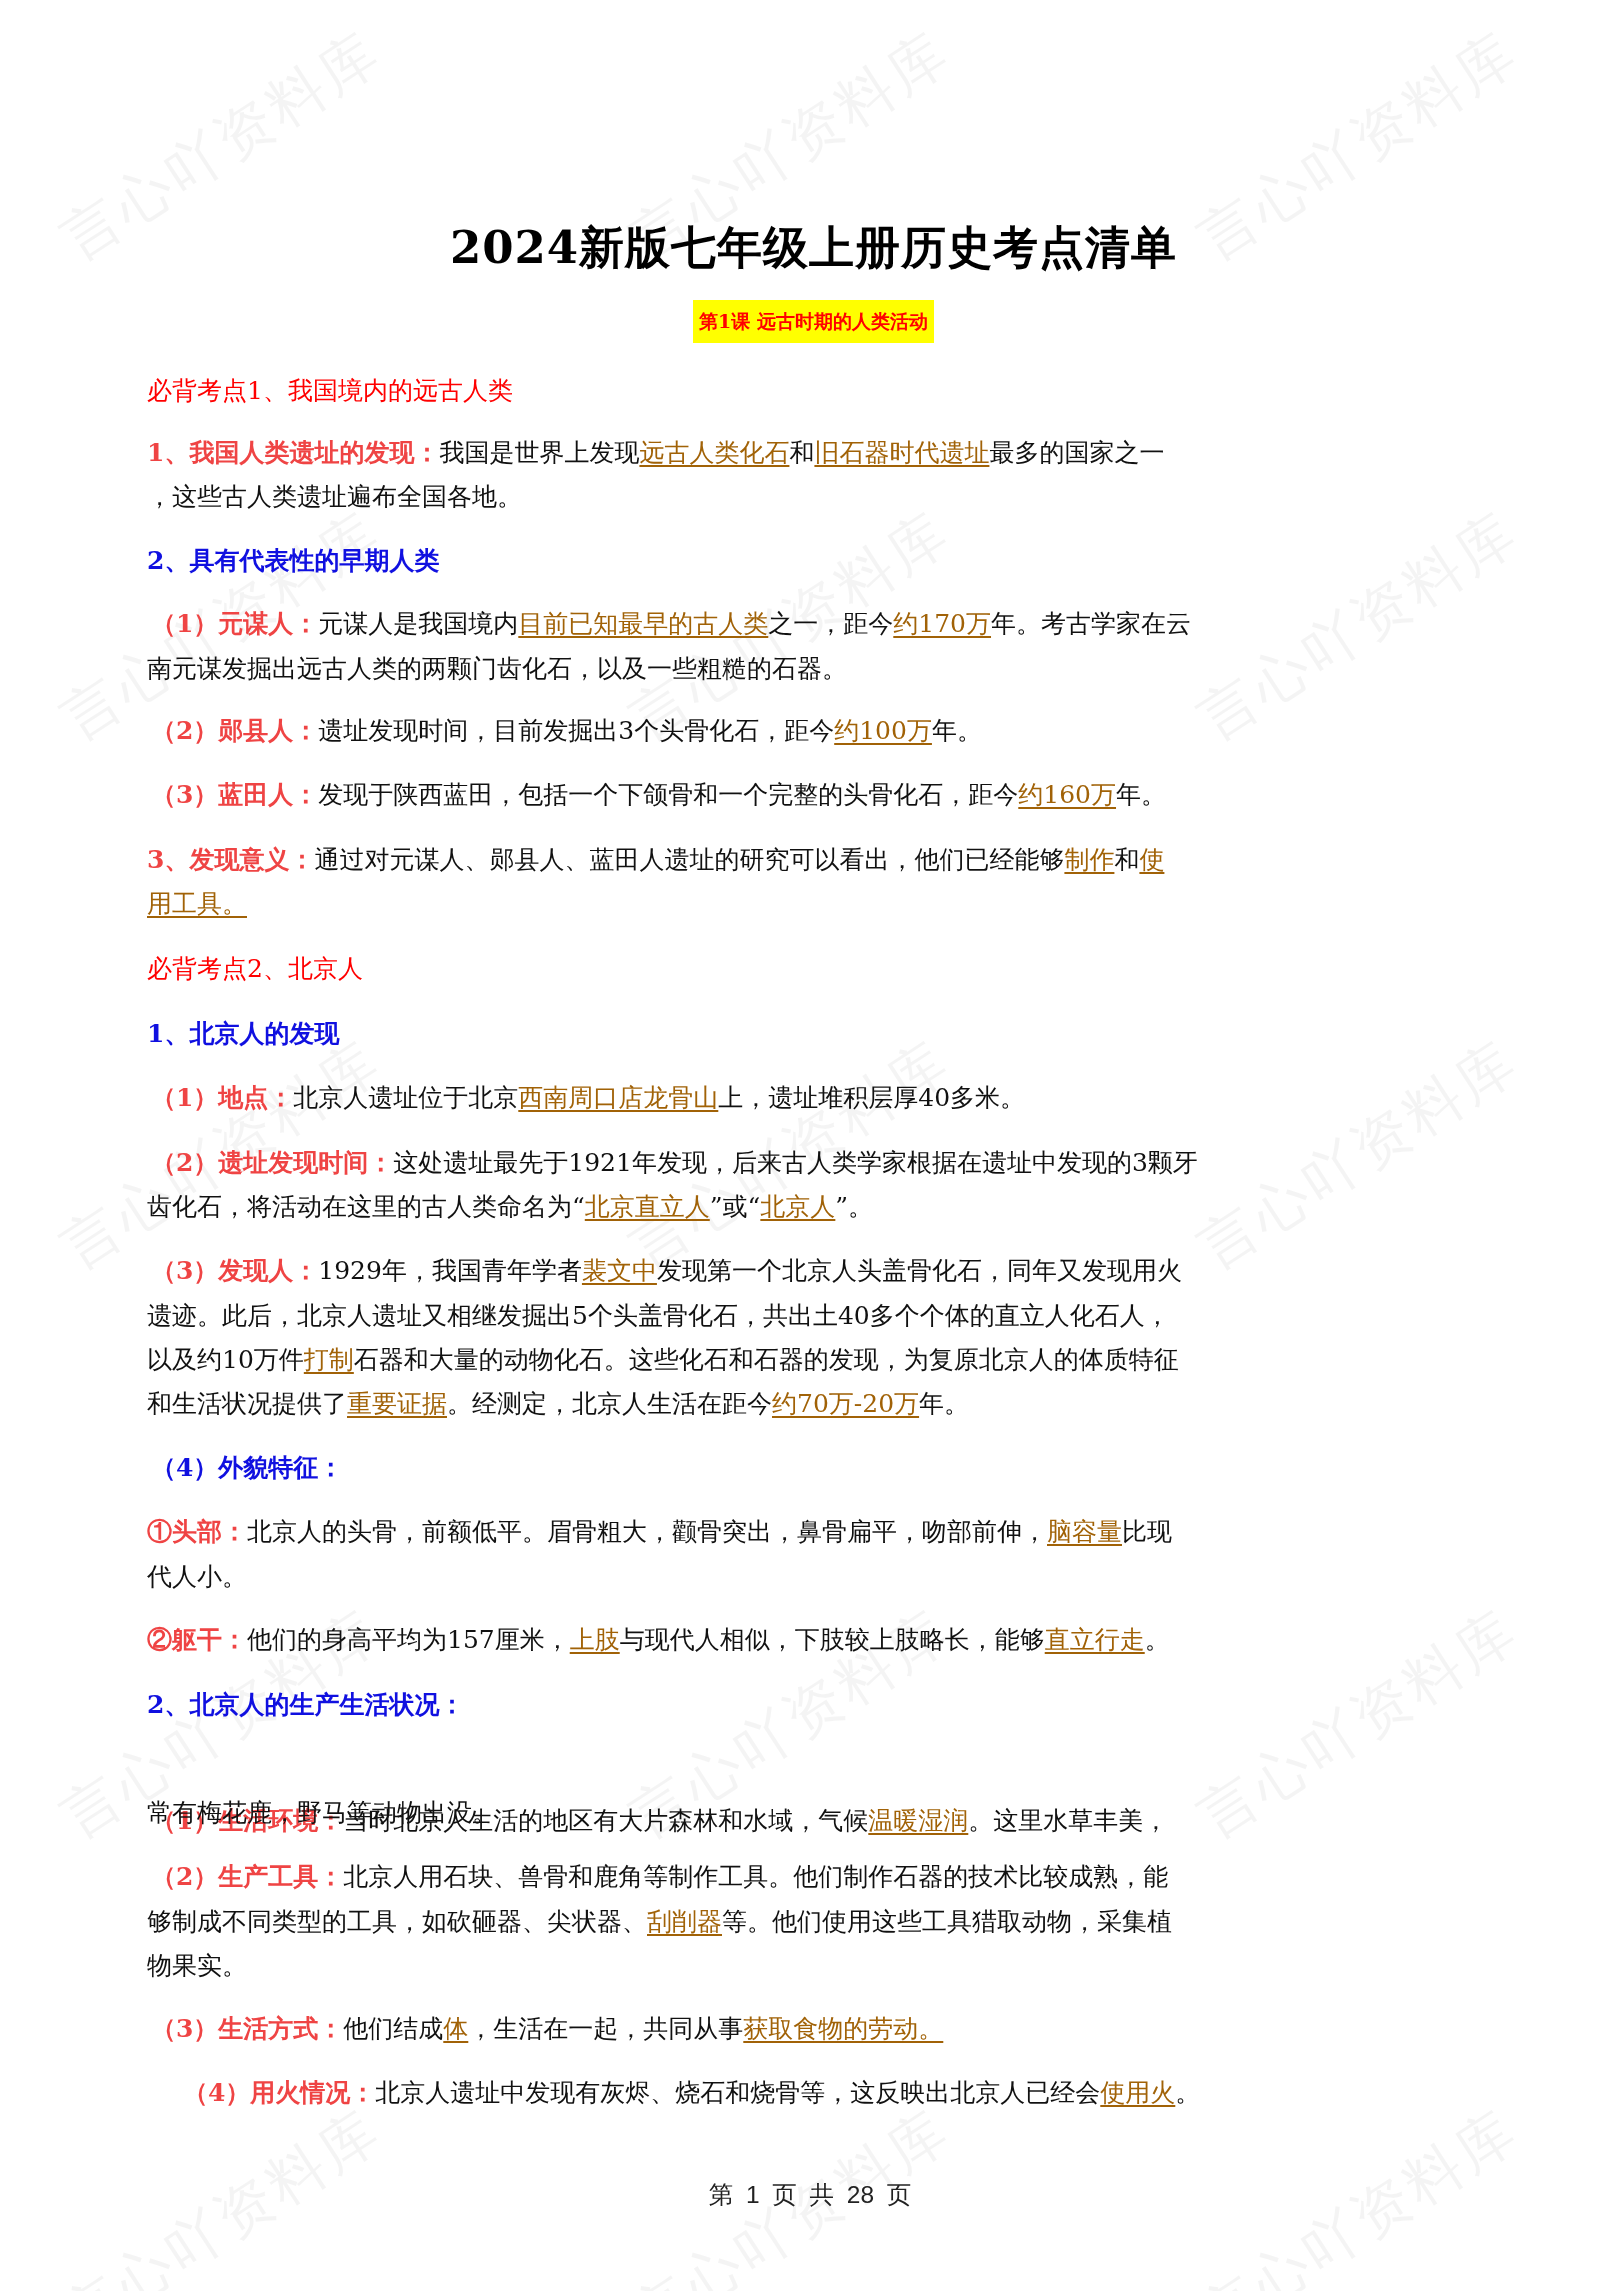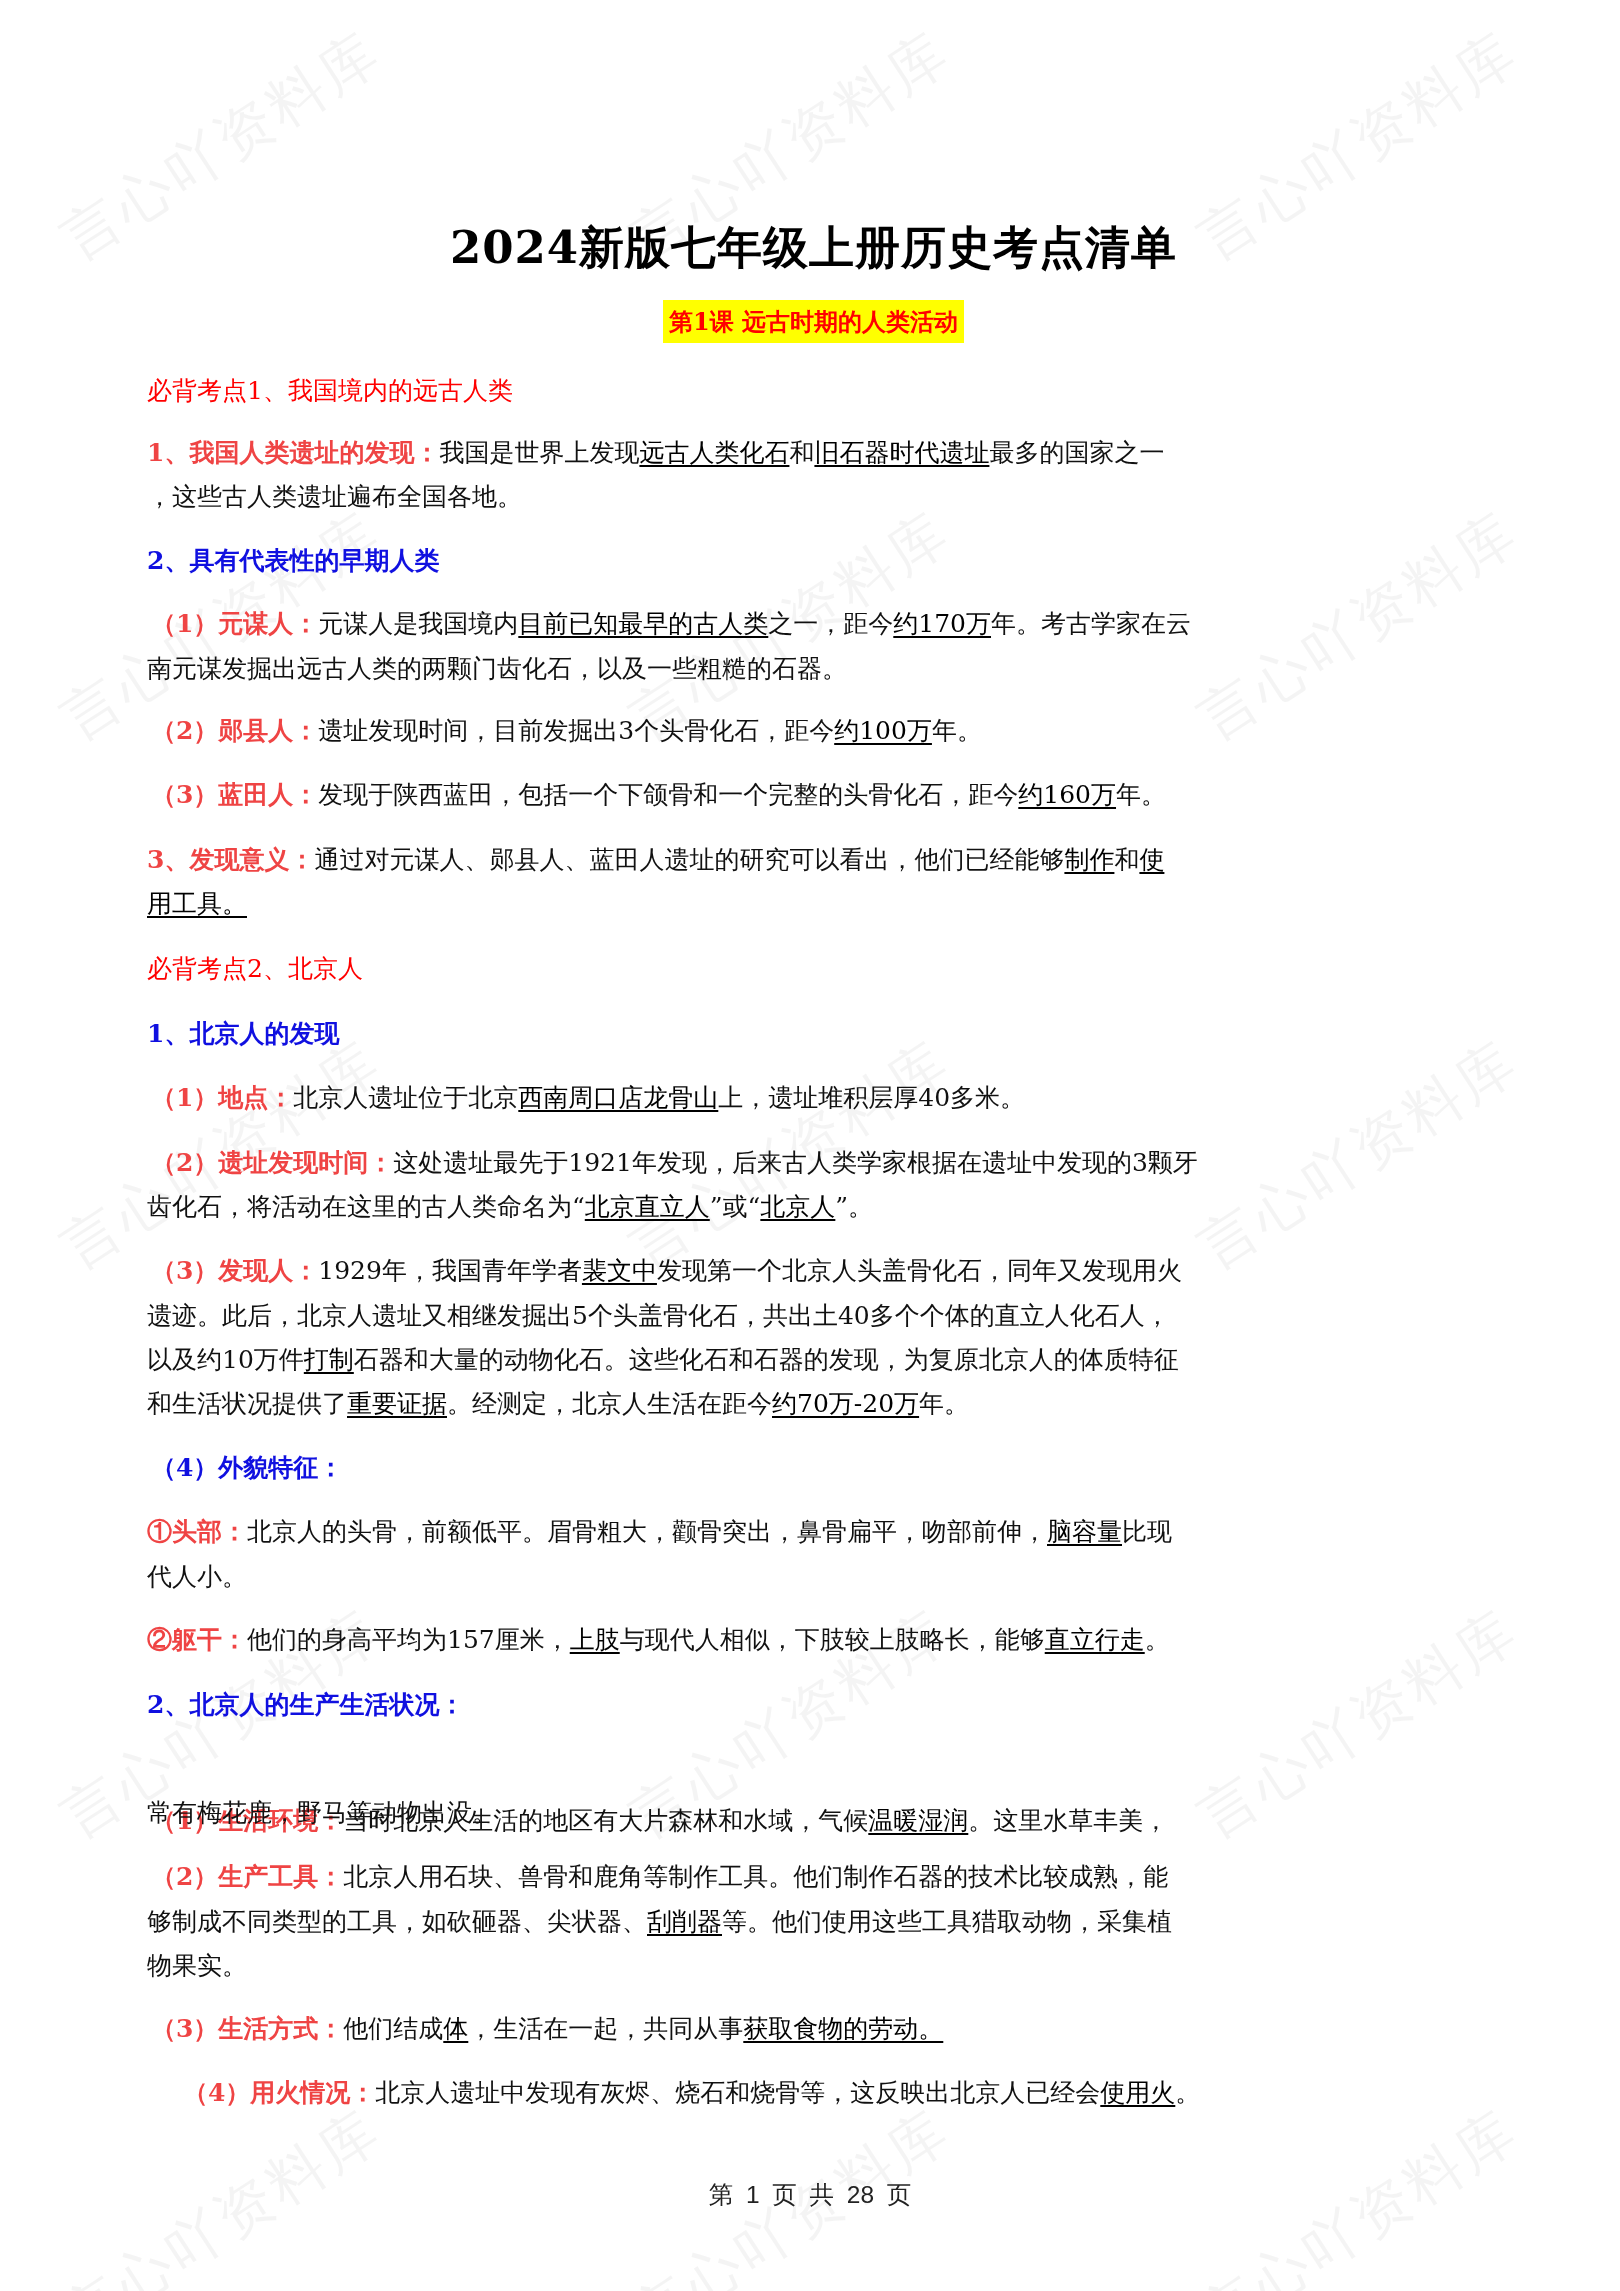--- a/index.html
+++ b/index.html
@@ -6,26 +6,26 @@
   body { width: 1620px; height: 2292px; position: relative; overflow: hidden;
          font-family: "DejaVu Serif", "Liberation Serif", serif; color: #111; }
   .watermark { position: absolute; font-family: "DejaVu Sans", sans-serif; font-size: 57px;
                color: rgba(0,0,0,0.045); transform: rotate(-33deg); white-space: nowrap;
                pointer-events: none; letter-spacing: 3.9px; }
   .page { position: absolute; left: 147px; top: 0; width: 1333px; }
   .title { position: absolute; left: 0; width: 1333px; top: 218px; text-align: center;
            font-size: 45px; font-weight: bold; color: #000; letter-spacing: 1px; }
   .lesson-wrap { position: absolute; left: 0; width: 1333px; top: 300px; text-align: center; }
   .lesson { display: inline-block; background: #ffff00; color: #ff0000; font-weight: bold;
-            font-size: 24px; padding: 2.9px 5.9px; line-height: 37px; }
+            font-size: 19px; padding: 2.9px 5.9px; line-height: 37px; }
   .line { position: absolute; left: 0; width: 1333px; font-size: 25px; line-height: 44px; }
   .red-h { color: #ff0000; }
   .blue-h { color: #1010e0; font-weight: bold; }
   .blue-b { color: #ef4444; font-weight: bold; }
-  .hl { color: #000000; text-decoration: underline; text-underline-offset: 3.9px; }
+  .hl { color: #a16207; text-decoration: underline; text-underline-offset: 3.9px; }
   .indent { padding-left: 3.9px; }
   .footer { position: absolute; left: 0; width: 1620px; top: 2178px; text-align: center;
             font-family: "Liberation Sans", sans-serif; font-size: 24.5px; color: #222; word-spacing: 5.9px; }
 </style>
 </head>
 <body>
 
 <div class="watermark" style="left:39px;top:108px;">言心吖资料库</div>
 <div class="watermark" style="left:608px;top:108px;">言心吖资料库</div>
 <div class="watermark" style="left:1176px;top:108px;">言心吖资料库</div>

